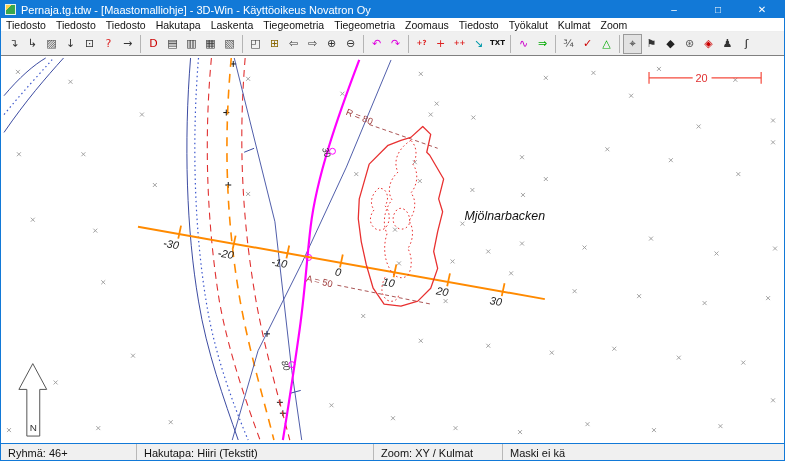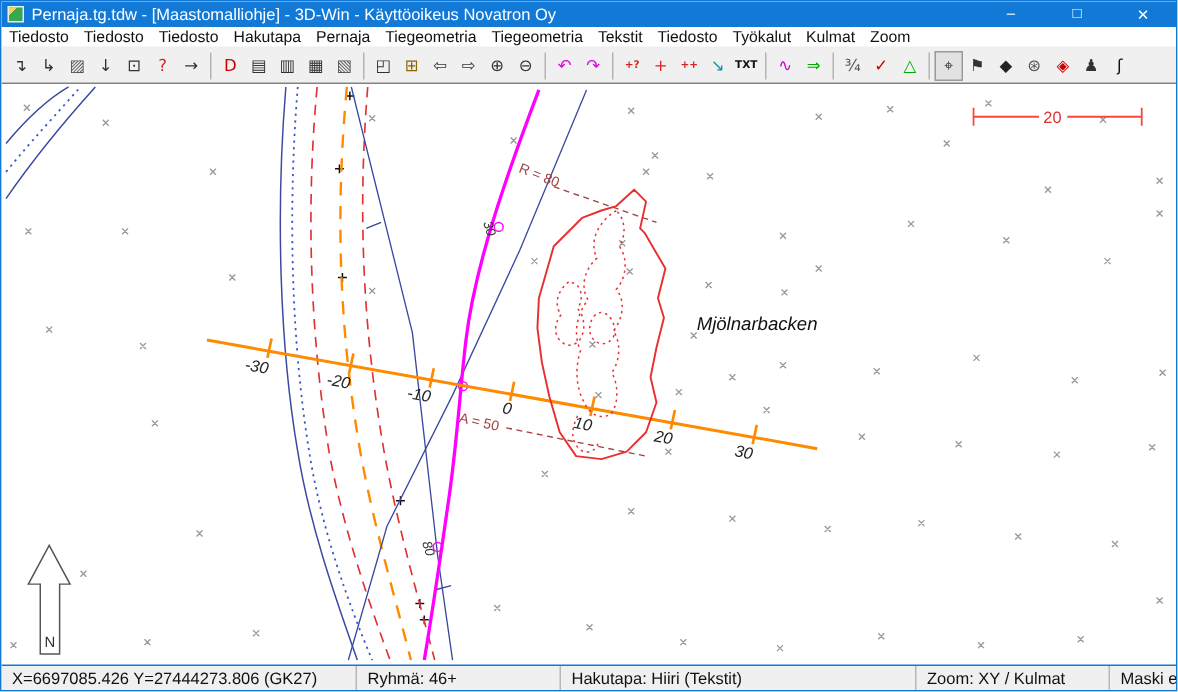--- a/index.html
+++ b/index.html
@@ -63,24 +63,24 @@
       <span class="wbtn">□</span>
       <span class="wbtn">✕</span>
     </div>
   </div>
 
   <div class="menubar" id="menubar">
       <div class="menuitem">Tiedosto</div>
       <div class="menuitem">Tiedosto</div>
       <div class="menuitem">Tiedosto</div>
       <div class="menuitem">Hakutapa</div>
-      <div class="menuitem">Pernaja</div>
+      <div class="menuitem">Laskenta</div>
       <div class="menuitem">Tiegeometria</div>
       <div class="menuitem">Tiegeometria</div>
-      <div class="menuitem">Tekstit</div>
+      <div class="menuitem">Zoomaus</div>
       <div class="menuitem">Tiedosto</div>
       <div class="menuitem">Työkalut</div>
       <div class="menuitem">Kulmat</div>
       <div class="menuitem">Zoom</div>
     </div>
 
   <div class="toolbar" id="toolbar">
       <div class="tbtn">
         <span class="tglyph" style="color: rgb(51, 51, 51);">↴</span>
       </div>
@@ -276,19 +276,18 @@
       </g>
 
       <g>
         <polygon points="29,363 15,389 23,389 23,436 36,436 36,389 43,389" fill="#fff" stroke="#555" stroke-width="1"></polygon>
         <text x="29.5" y="431" font-size="10" fill="#333" text-anchor="middle">N</text>
       </g>
     </svg>
   </div>
 
   <div class="statusbar">
-    <div class="stsec s1">X=6697085.426  Y=27444273.806   (GK27)</div>
     <div class="stsec s2">Ryhmä: 46+</div>
     <div class="stsec s3">Hakutapa: Hiiri (Tekstit)</div>
     <div class="stsec s4">Zoom: XY  /  Kulmat</div>
     <div class="stsec s5">Maski ei kä</div>
   </div>
 </div>
 
 </body></html>

